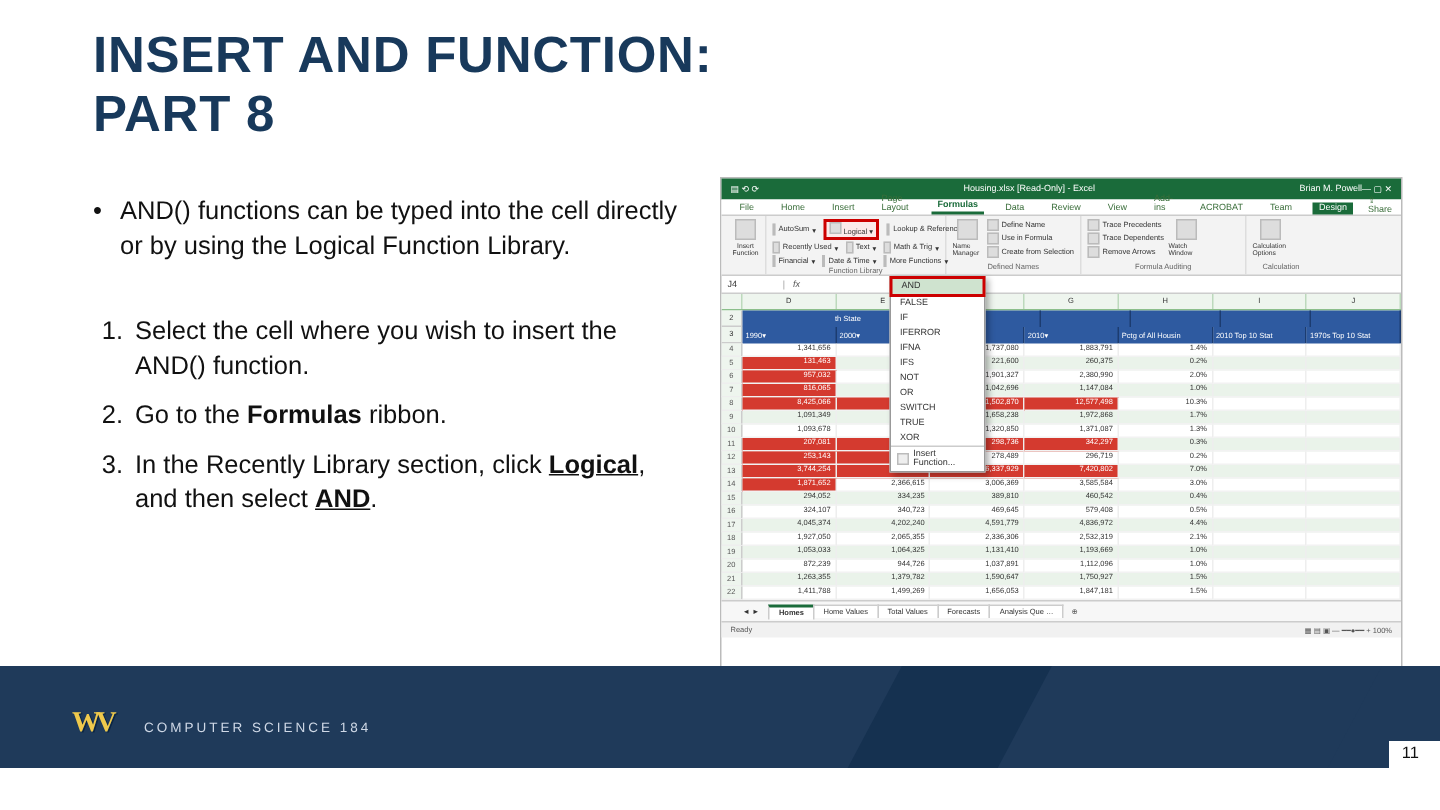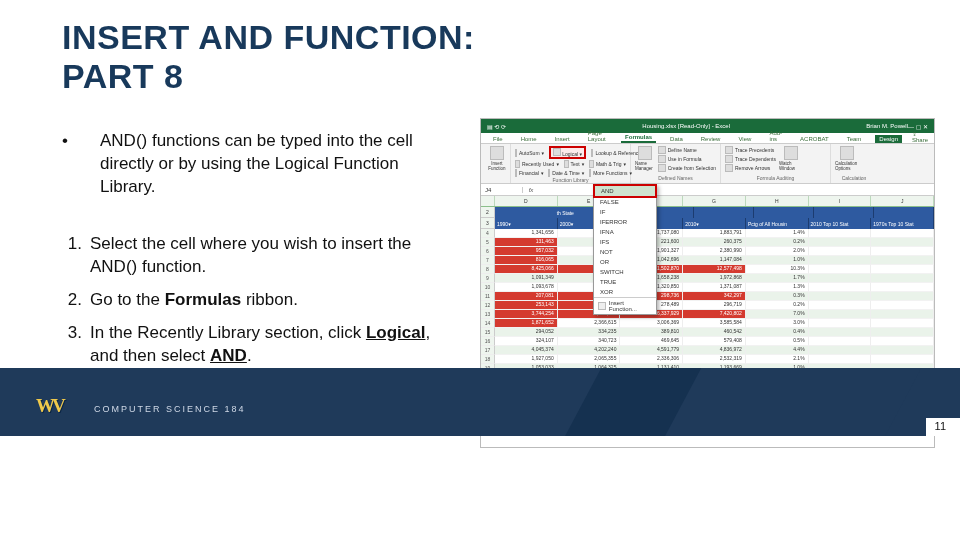--- a/index.html
+++ b/index.html
@@ -1,22 +1,22 @@
 <!DOCTYPE html>
 <html><head>
 <meta charset="utf-8">
 <style>
   * { box-sizing: border-box; margin: 0; padding: 0; }
   html, body { width: 960px; height: 540px; font-family: Arial, Helvetica, sans-serif; background: #fff; overflow: hidden; }
-  .slide { position: relative; width: 960px; height: 436px; }
+  .slide { position: relative; width: 960px; height: 512px; }
   .title { position: absolute; left: 62px; top: 18px; font-size: 34px; font-weight: 700; color: #18395b; letter-spacing: 0.5px; line-height: 1.15; }
   .body-left { position: absolute; left: 62px; top: 130px; width: 390px; color: #111; font-size: 17px; line-height: 1.35; }
   .bullet { display: flex; margin-bottom: 34px; }
   .bullet .dot { flex: 0 0 18px; }
-  .bullet .txt { flex: 1; margin-left: 20px; }
+  .bullet .txt { flex: 1; }
   .num-list { counter-reset: step; }
   .num-item { display: flex; margin-bottom: 10px; }
   .num-item .num { flex: 0 0 28px; text-align: right; padding-right: 8px; }
   .num-item .txt { flex: 1; }
   .bold { font-weight: 700; }
   .u { text-decoration: underline; }
 
   
   .excel { position: absolute; left: 480px; top: 118px; width: 455px; height: 330px; border: 1px solid #bbb; background: #fff; font-size: 6px; color: #333; }
   .ex-titlebar { height: 14px; background: #1a6b3a; color: #fff; display: flex; align-items: center; padding: 0 6px; justify-content: space-between; }
@@ -62,21 +62,21 @@
   .ex-tabs { height:14px; border-top:1px solid #ccc; background:#f7f7f7; display:flex; align-items:center; gap:0; font-size:5px; padding-left:14px;}
   .ex-tabs .sh { padding:1px 6px; border:1px solid #ccc; border-bottom:none; background:#fff; margin-right:-1px;}
   .ex-tabs .sh.active { font-weight:700; border-top:2px solid #1a6b3a;}
   .ex-tabs .plus { padding:0 6px; color:#555;}
   .ex-status { height:11px; background:#f1f1f1; border-top:1px solid #ccc; display:flex; align-items:center; justify-content:space-between; padding:0 6px; font-size:5px; color:#555;}
 
   
   .footer { position:absolute; left:0; bottom:0; width:960px; height:68px; background:#1f3a5a; overflow:hidden; }
   .footer .chev { position:absolute; right:160px; top:-20px; width:220px; height:120px; background:#153150; transform: skewX(-28deg); }
   .footer .chev2 { position:absolute; right:60px; top:-20px; width:220px; height:120px; background:#1f3a5a; transform: skewX(-28deg); }
-  .wv { position:absolute; left:34px; bottom:14px; display:flex; align-items:center; gap:20px; color:#fff; }
+  .wv { position:absolute; left:46px; bottom:14px; display:flex; align-items:center; gap:10px; color:#fff; }
   .wv .logo { width:40px; height:28px; position:relative; }
   .wv .logo .wvs { position:absolute; left:2px; top:1px; font-family: Georgia, 'Times New Roman', serif; font-weight:700; font-size:19px; color:#efc94c; letter-spacing:-3px; text-shadow: 1px 1px 0 #0a2545; }
   .wv .uni { font-family: Georgia, 'Times New Roman', serif; font-size:17px; }
   .wv .sub { font-size:9px; letter-spacing:2px; color:#cfd8e6; margin-top:2px;}
   .pagenum { position:absolute; right:12px; bottom:4px; font-size:11px; color:#111; background:#fff; padding:0 2px;}
   .pagenum-wrap { position:absolute; right:0; bottom:0; width:34px; height:18px; background:#fff;}
 </style>
 </head>
 <body>
 

